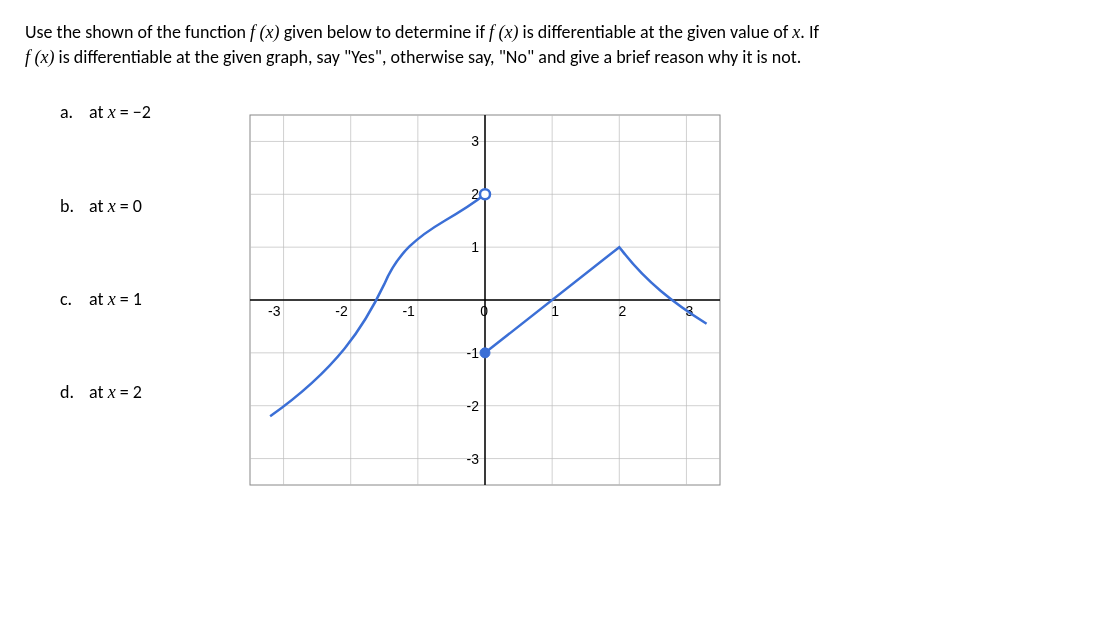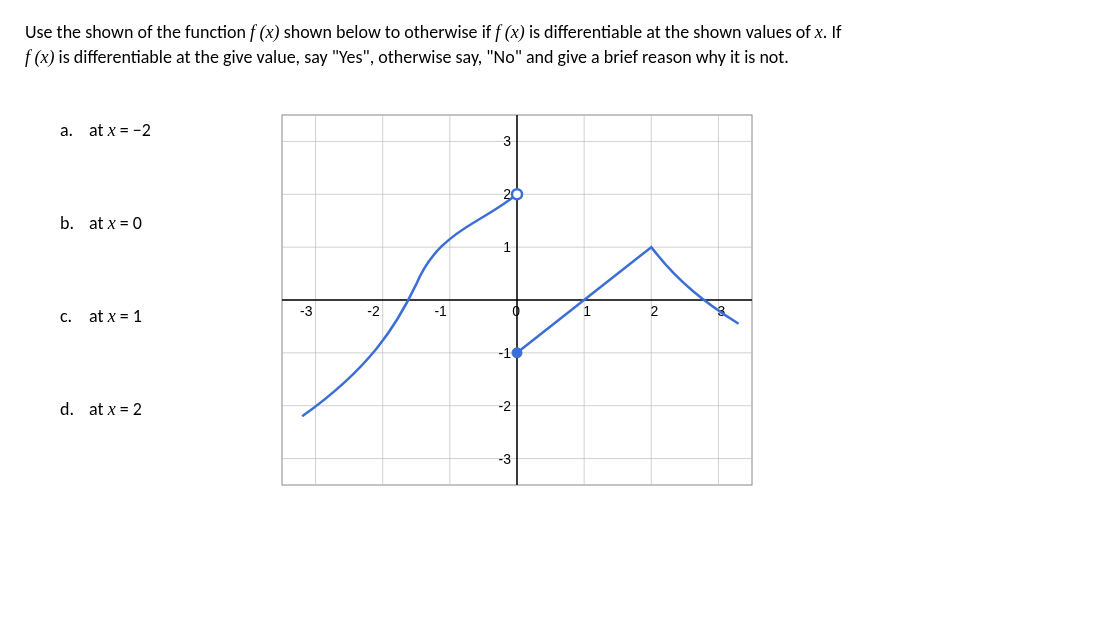--- a/index.html
+++ b/index.html
@@ -8,22 +8,21 @@
       margin: 0;
       padding: 20px 25px;
       color: #000;
       line-height: 1.4;
     }
     .problem-text {
       margin-bottom: 30px;
     }
     .content-area {
       display: flex;
-      gap: 116px;
-      align-items: center;
+      gap: 84px;
     }
     .questions {
       padding-left: 35px;
     }
     .question-item {
       margin-bottom: 68px;
     }
     .question-label {
       display: inline-block;
       width: 25px;
@@ -37,22 +36,22 @@
       position: relative;
     }
     svg {
       border: none;
     }
   </style>
 </head>
 <body>
 
 <div class="problem-text">
-  <span>Use the shown of the function </span><span class="math"><span>f (x)</span></span><span> shown below to otherwise if </span><span class="math"><span>f (x)</span></span><span> is differentiable at the shown values of </span><span class="math">x</span><span>. If</span><br>
-  <span class="math"><span>f (x)</span></span><span> is differentiable at the give value, say "Yes", otherwise say, "No" and give a brief reason why it is not.</span>
+  <span>Use the shown of the function </span><span class="math"><span>f (x)</span></span><span> given below to determine if </span><span class="math"><span>f (x)</span></span><span> is differentiable at the given value of </span><span class="math">x</span><span>. If</span><br>
+  <span class="math"><span>f (x)</span></span><span> is differentiable at the given graph, say "Yes", otherwise say, "No" and give a brief reason why it is not.</span>
 </div>
 
 <div class="content-area">
   <div class="questions">
     <div class="question-item">
       <span class="question-label">a.</span>
       <span>at </span><span class="math">x</span><span class="eq"> = </span><span>−2</span>
     </div>
     <div class="question-item">
       <span class="question-label">b.</span>

